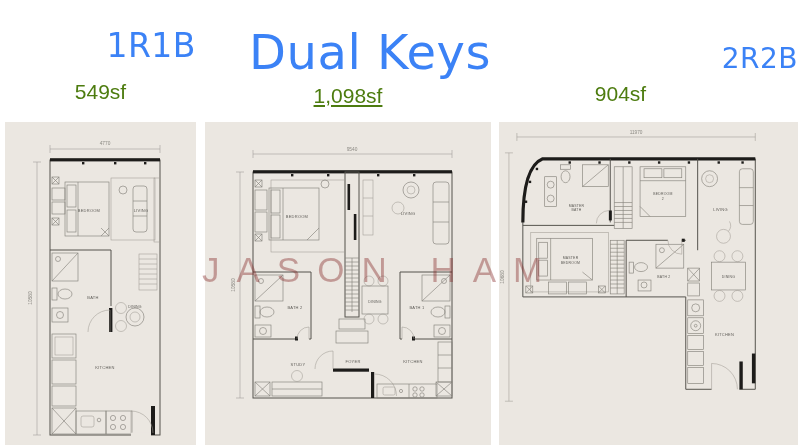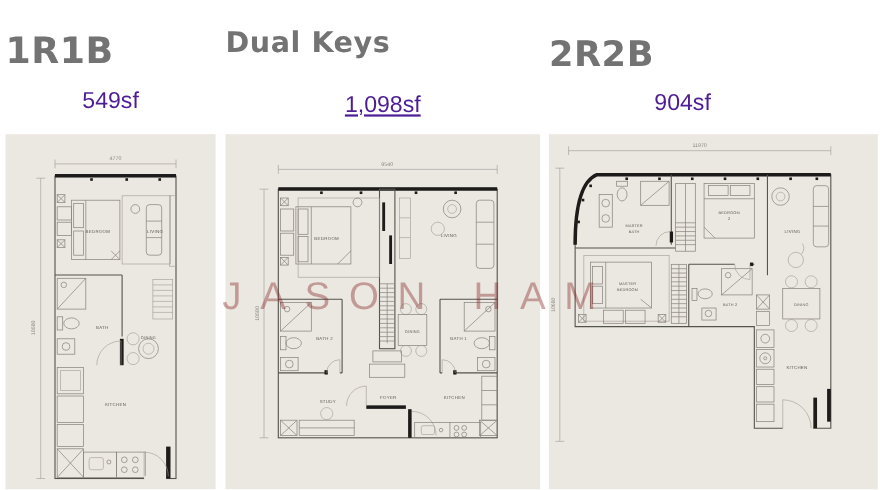--- a/index.html
+++ b/index.html
@@ -1,34 +1,34 @@
 <!DOCTYPE html>
 <html><head>
 <meta charset="utf-8">
 <style>
   html,body{margin:0;padding:0;}
   body{
     width:800px;height:445px;background:#ffffff;position:relative;overflow:hidden;
     font-family:"Liberation Sans",sans-serif;
   }
   .unit-title{
-    position:absolute;text-align:left;color:#737373;
-    font-family:"DejaVu Sans",sans-serif;font-weight:bold;letter-spacing:.5px;
+    position:absolute;text-align:right;color:#3b82f6;
+    font-family:"DejaVu Sans",sans-serif;font-weight:normal;letter-spacing:.5px;
   }
   .unit-area{
-    position:absolute;text-align:center;color:#4c1d95;
+    position:absolute;text-align:center;color:#4d7c0f;
     font-family:"Liberation Sans",sans-serif;font-size:21px;
   }
   .panel{position:absolute;top:122px;height:323px;background:#ebe7e1;}
   .panel svg{position:absolute;left:0;top:0;width:100%;height:100%;}
   #t1{left:5px;width:191px;top:26px;font-size:33px;}
   #a1{left:5px;width:191px;top:80px;}
-  #t2{left:205px;width:286px;top:24px;font-size:26px;}
+  #t2{left:205px;width:286px;top:24px;font-size:48px;}
   #a2{left:205px;width:286px;top:84px;text-decoration:underline;}
-  #t3{left:499px;width:299px;top:30px;font-size:32px;}
+  #t3{left:499px;width:299px;top:42px;font-size:28px;}
   #a3{left:471px;width:299px;top:82px;}
   #p1{left:5px;width:191px;}
   #p2{left:205px;width:286px;}
   #p3{left:499px;width:299px;}
   .watermark{
     position:absolute;left:202px;top:250px;z-index:5;pointer-events:none;
     font-family:"Liberation Sans",sans-serif;font-size:35px;color:#7f1d1d;
     letter-spacing:17px;opacity:.38;white-space:nowrap;text-align:center;
   }
   

